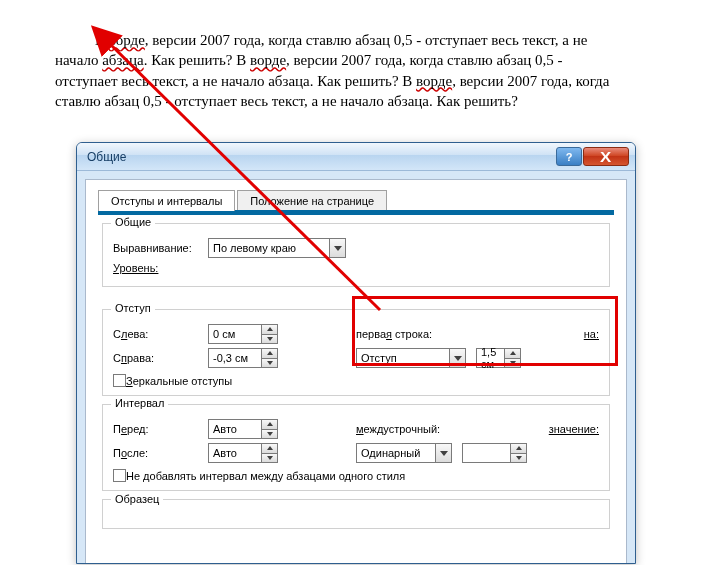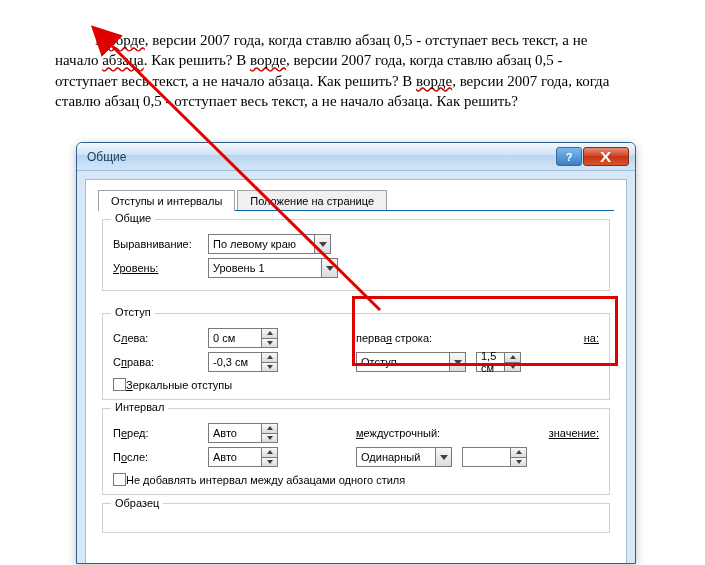--- a/index.html
+++ b/index.html
@@ -74,21 +74,21 @@
   .client {
     position: absolute;
     top: 36px; left: 8px; right: 8px; bottom: 0;
     background: #fff;
     border: 1px solid #aab9cc; border-bottom: none;
     padding: 10px 12px 0 12px;
     overflow: hidden;
   }
 
   
-  .tabstrip { display: flex; border-bottom: 1px solid #0369a1; margin-bottom: 0; }
+  .tabstrip { display: flex; border-bottom: 5px solid #0369a1; margin-bottom: 0; }
   .tab {
     padding: 4px 12px 3px 12px;
     border: 1px solid #a0a0a0;
     border-bottom: none;
     background: #f0f0f0;
     position: relative;
     font-size: 11px;
     cursor: pointer;
   }
   .tab.active {
@@ -220,35 +220,29 @@
       </div>
       <div class="tab">
         <span>Положение на странице</span>
       </div>
     </div>
 
     <div class="group">
       <div class="group-title">Общие</div>
       <div class="row">
         <span class="lbl">Выравнивание:</span>
-        <div class="combo" style="width:123px">
+        <div class="combo" style="width:138px">
           <span class="val" style="flex:1">По левому краю</span>
           <span class="dd">
               <span class="tri-down"></span>
             </span>
         </div>
       </div>
       <div class="row">
         <span class="lbl u">Уровень:</span>
-        <div class="combo" style="width:130px">
-          <span class="val" style="flex:1">Уровень 1</span>
-          <span class="dd">
-              <span class="tri-down"></span>
-            </span>
-        </div>
       </div>
     </div>
 
     <div class="group" style="position:relative;margin-top:22px;">
       <div class="group-title">Отступ</div>
 
       <div class="row two-col">
         <div class="col">
           <span class="lbl">С<u>л</u>ева:</span>
           <div class="spin" style="width:70px">

